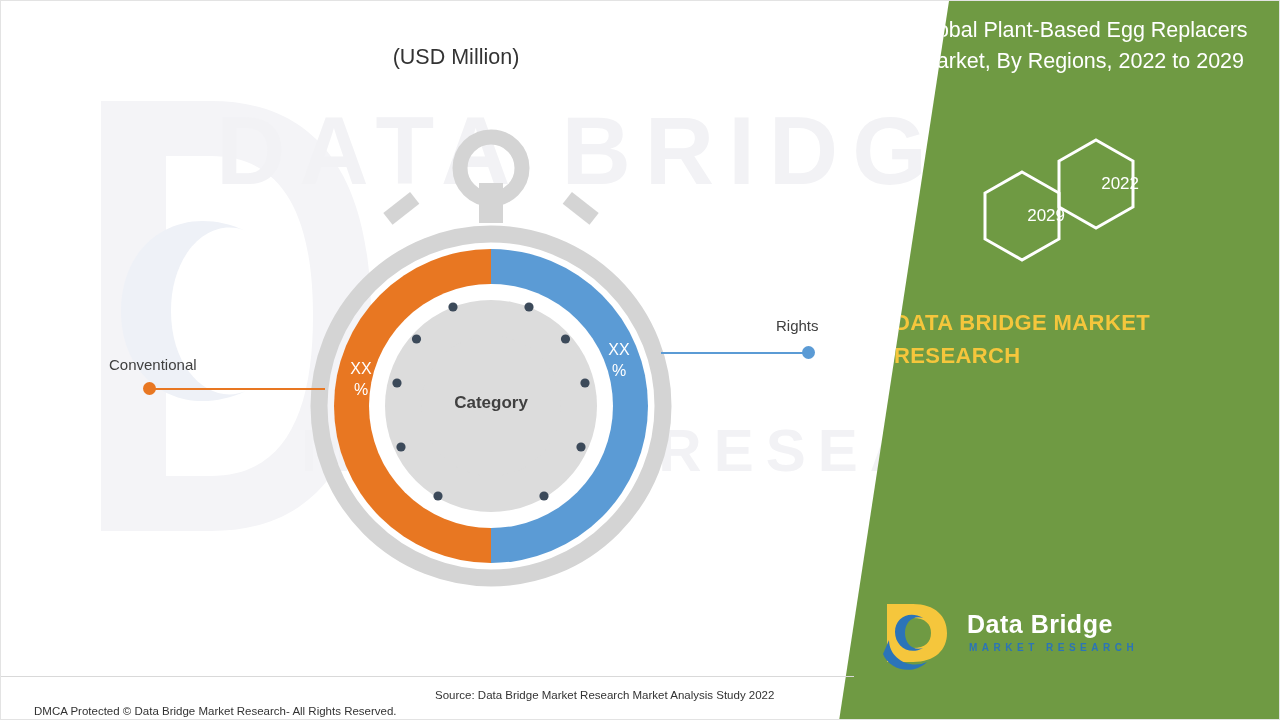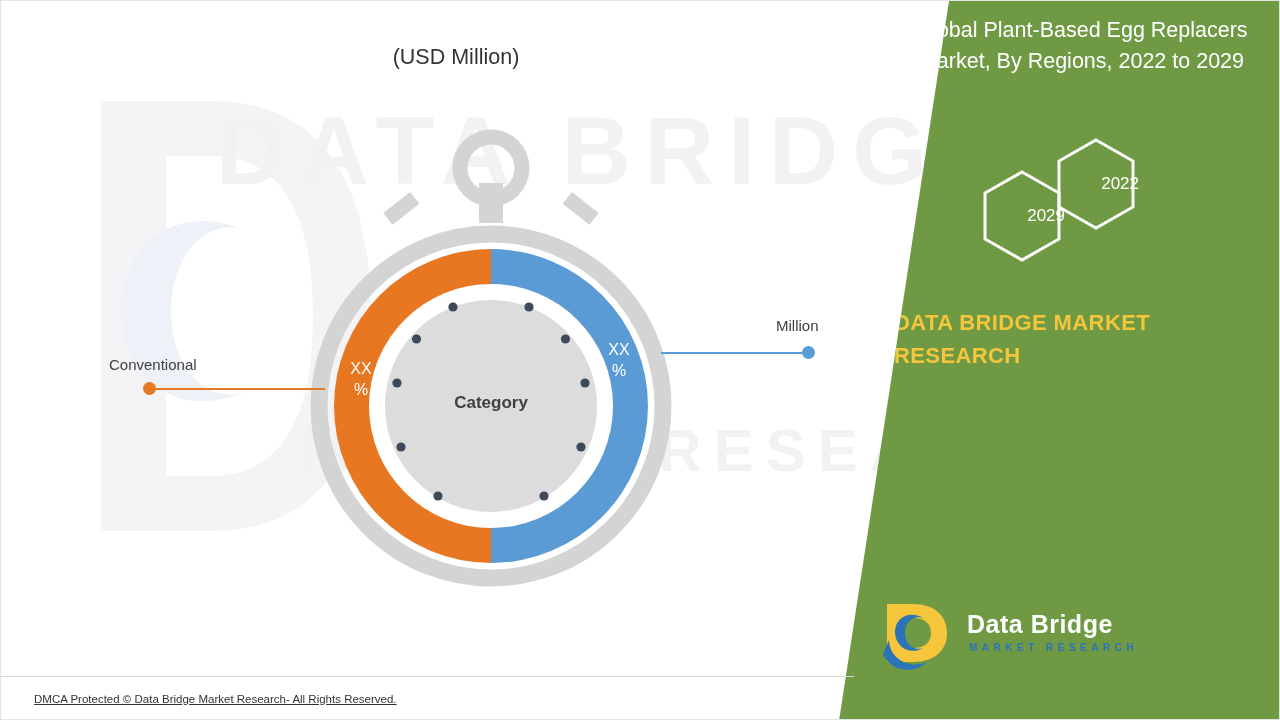--- a/index.html
+++ b/index.html
@@ -236,25 +236,24 @@
     position: absolute;
     left: 0;
     bottom: 0;
     width: 853px;
     height: 42px;
     border-top: 1px solid #d9d9d9;
   }
   .footer-left {
     position: absolute;
     left: 33px;
-    top: 16px;
+    top: 28px;
     font-size: 11.5px;
     color: #333333;
     white-space: nowrap;
-    text-decoration: underline;
   }
   .footer-right {
     position: absolute;
     left: 434px;
     top: 12px;
     font-size: 11.5px;
     color: #333333;
     white-space: nowrap;
   }
 </style>
@@ -320,21 +319,21 @@
         <div>XX</div>
         <div>%</div>
       </div>
     </div>
   </div>
 
   <div class="callout-label lbl-conventional">Conventional</div>
   <div class="dot dot-conv"></div>
   <div class="leader leader-conv"></div>
 
-  <div class="callout-label lbl-organic">Million</div>
+  <div class="callout-label lbl-organic">Rights</div>
   <div class="dot dot-org"></div>
   <div class="leader leader-org"></div>
 
   <div class="green-panel">
     <div class="green-title">Global Plant-Based Egg Replacers Market, By Regions, 2022 to 2029</div>
 
     <div class="hex-group">
       <div class="hex hex-2022">
         <svg viewBox="0 0 86 96" width="86" height="96">
           <polygon points="43,4 80,25 80,71 43,92 6,71 6,25" fill="none" stroke="#ffffff" stroke-width="3"></polygon>
@@ -361,15 +360,16 @@
         <path d="M26 36 C26 22 40 14 54 22 C44 19 36 26 36 37 C36 48 44 55 54 52 C40 60 26 50 26 36 Z" fill="#2b74b8"></path>
         <path d="M20 44 C20 62 40 74 58 66 C44 80 20 74 14 58 Z" fill="#2b74b8"></path>
       </svg>
       <div class="dbmr-logo-name">Data Bridge</div>
       <div class="dbmr-logo-sub">MARKET RESEARCH</div>
     </div>
   </div>
 
   <div class="footer">
     <div class="footer-left">DMCA Protected © Data Bridge Market Research- All Rights Reserved.</div>
+    <div class="footer-right">Source: Data Bridge Market Research Market Analysis Study 2022</div>
   </div>
 
 </div>
 
 </body></html>

